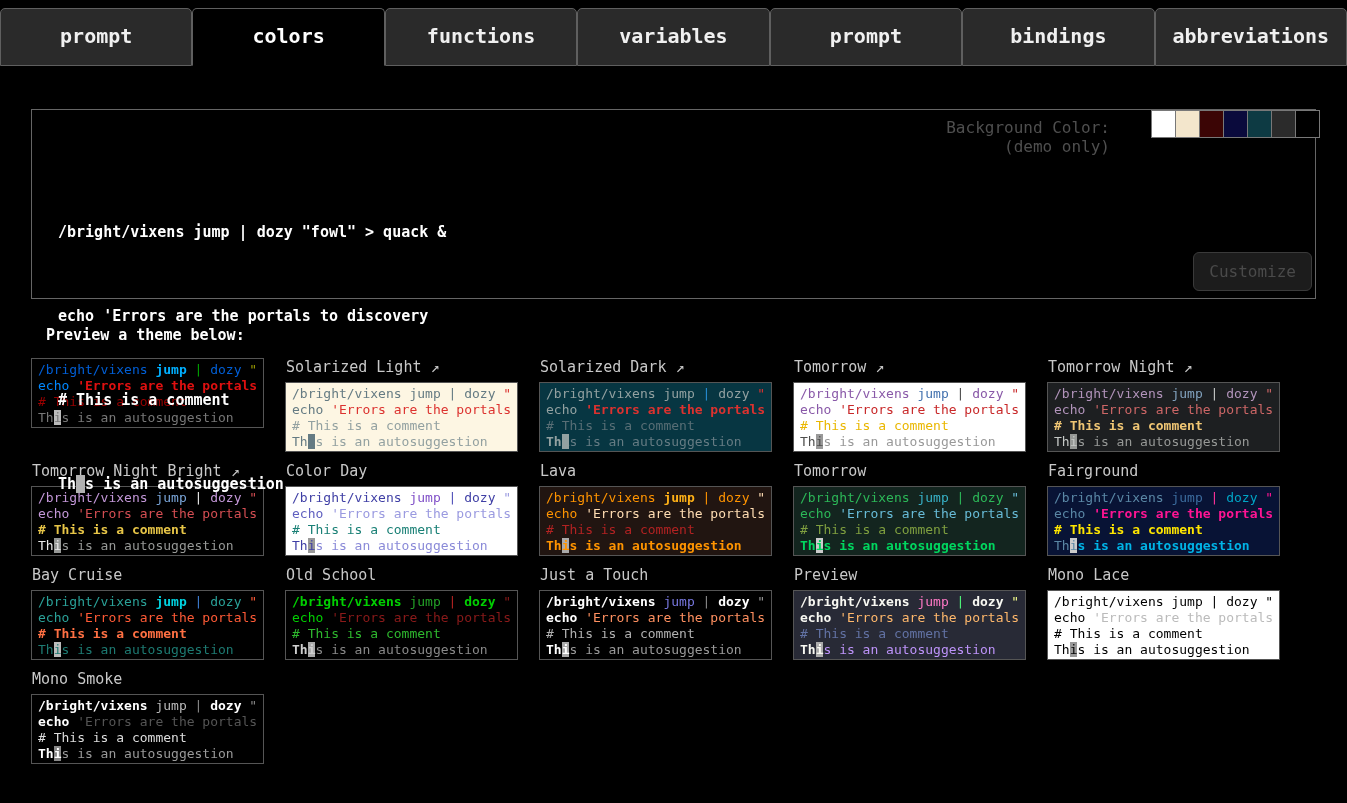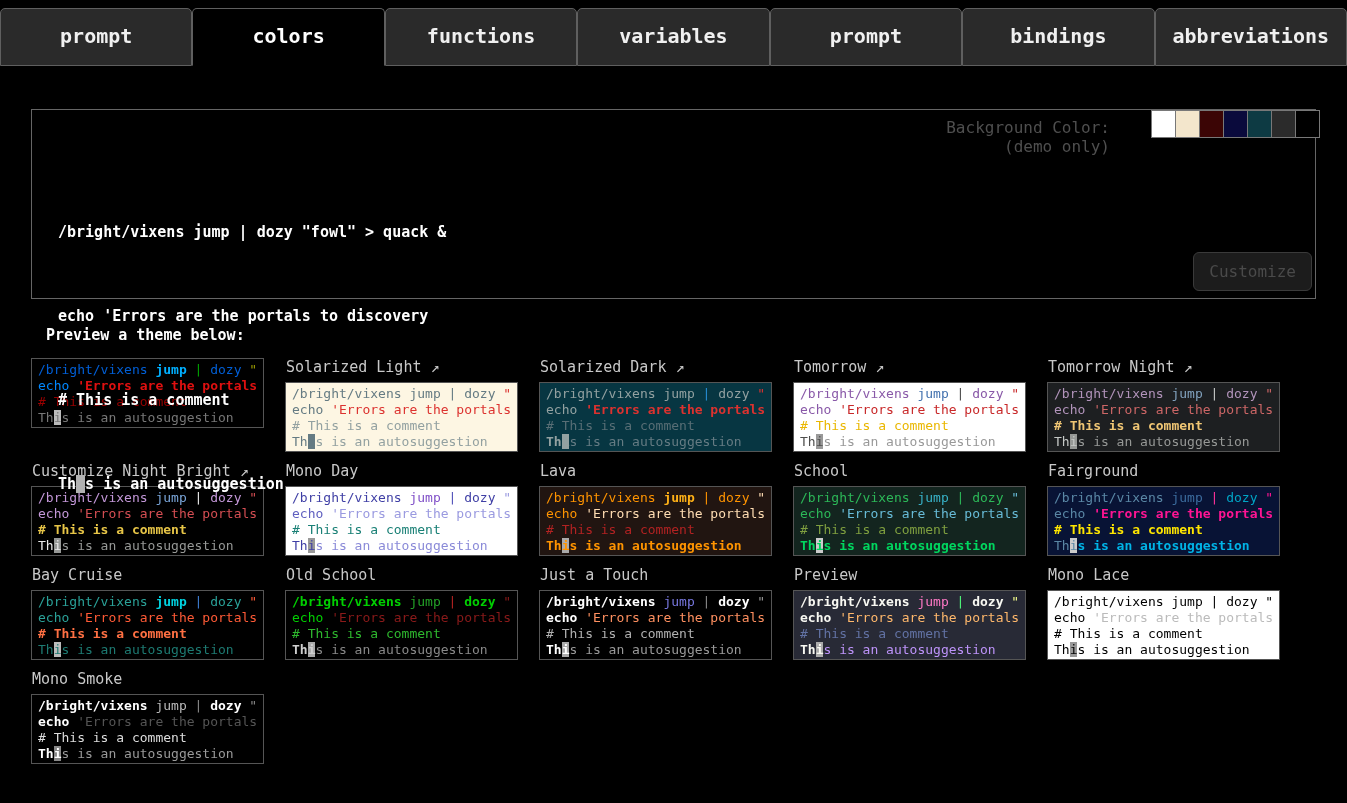--- a/index.html
+++ b/index.html
@@ -135,48 +135,48 @@
     <div>
       <div class="card-title">Tomorrow Night ↗</div>
       <div class="card-box" style="background: rgb(29, 31, 33);">
         <div class="pl"><span style="color: rgb(178, 148, 187);">/bright/vixens </span><span style="color: rgb(129, 162, 190);">jump</span><span style="color: rgb(197, 200, 198);"> | </span><span style="color: rgb(178, 148, 187);">dozy </span><span style="color: rgb(204, 102, 102);">"fowl" &gt; quack &amp;</span></div>
         <div class="pl"><span style="color: rgb(178, 148, 187);">echo </span><span style="color: rgb(204, 102, 102);">'Errors are the portals to discovery</span></div>
         <div class="pl"><span style="color: rgb(240, 198, 116); font-weight: bold;"># This is a comment</span></div>
         <div class="pl"><span style="color: rgb(197, 200, 198);">Th</span><span class="cur" style="color: rgb(197, 200, 198); background: rgb(150, 152, 150);">i</span><span style="color: rgb(150, 152, 150);">s is an autosuggestion</span></div>
       </div>
     </div>
     <div>
-      <div class="card-title">Customize Night Bright ↗</div>
+      <div class="card-title">Tomorrow Night Bright ↗</div>
       <div class="card-box" style="background: rgb(0, 0, 0);">
         <div class="pl"><span style="color: rgb(195, 151, 216);">/bright/vixens </span><span style="color: rgb(122, 166, 218);">jump</span><span style="color: rgb(234, 234, 234);"> | </span><span style="color: rgb(195, 151, 216);">dozy </span><span style="color: rgb(213, 78, 83);">"fowl" &gt; quack &amp;</span></div>
         <div class="pl"><span style="color: rgb(195, 151, 216);">echo </span><span style="color: rgb(213, 78, 83);">'Errors are the portals to discovery</span></div>
         <div class="pl"><span style="color: rgb(231, 197, 71); font-weight: bold;"># This is a comment</span></div>
         <div class="pl"><span style="color: rgb(234, 234, 234);">Th</span><span class="cur" style="color: rgb(234, 234, 234); background: rgb(150, 152, 150);">i</span><span style="color: rgb(150, 152, 150);">s is an autosuggestion</span></div>
       </div>
     </div>
     <div>
-      <div class="card-title">Mono Day</div>
+      <div class="card-title">Color Day</div>
       <div class="card-box" style="background: rgb(255, 255, 255);">
         <div class="pl"><span style="color: rgb(63, 63, 165);">/bright/vixens </span><span style="color: rgb(128, 80, 200);">jump</span><span style="color: rgb(80, 80, 184);"> | </span><span style="color: rgb(63, 63, 165);">dozy </span><span style="color: rgb(154, 154, 224);">"fowl" &gt; quack &amp;</span></div>
         <div class="pl"><span style="color: rgb(96, 96, 192);">echo </span><span style="color: rgb(154, 154, 224);">'Errors are the portals to discovery</span></div>
         <div class="pl"><span style="color: rgb(26, 128, 118);"># This is a comment</span></div>
         <div class="pl"><span style="color: rgb(63, 63, 165);">Th</span><span class="cur" style="color: rgb(63, 63, 165); background: rgb(153, 153, 153);">i</span><span style="color: rgb(138, 138, 216);">s is an autosuggestion</span></div>
       </div>
     </div>
     <div>
       <div class="card-title">Lava</div>
       <div class="card-box" style="background: rgb(33, 21, 17);">
         <div class="pl"><span style="color: rgb(255, 148, 0);">/bright/vixens </span><span style="color: rgb(255, 177, 23); font-weight: bold;">jump</span><span style="color: rgb(255, 148, 0);"> | </span><span style="color: rgb(255, 148, 0);">dozy </span><span style="color: rgb(255, 221, 179);">"fowl" &gt; quack &amp;</span></div>
         <div class="pl"><span style="color: rgb(255, 148, 0);">echo </span><span style="color: rgb(255, 221, 179);">'Errors are the portals to discovery</span></div>
         <div class="pl"><span style="color: rgb(178, 34, 34);"># This is a comment</span></div>
         <div class="pl"><span style="color: rgb(255, 148, 0); font-weight: bold;">Th</span><span class="cur" style="color: rgb(255, 148, 0); font-weight: bold; background: rgb(170, 170, 170);">i</span><span style="color: rgb(255, 148, 0); font-weight: bold;">s is an autosuggestion</span></div>
       </div>
     </div>
     <div>
-      <div class="card-title">School</div>
+      <div class="card-title">Tomorrow</div>
       <div class="card-box" style="background: rgb(19, 37, 31);">
         <div class="pl"><span style="color: rgb(44, 184, 88);">/bright/vixens </span><span style="color: rgb(56, 178, 200);">jump</span><span style="color: rgb(44, 184, 88);"> | </span><span style="color: rgb(44, 184, 88);">dozy </span><span style="color: rgb(104, 188, 216);">"fowl" &gt; quack &amp;</span></div>
         <div class="pl"><span style="color: rgb(44, 184, 88);">echo </span><span style="color: rgb(104, 188, 216);">'Errors are the portals to discovery</span></div>
         <div class="pl"><span style="color: rgb(127, 159, 63);"># This is a comment</span></div>
         <div class="pl"><span style="color: rgb(0, 215, 95); font-weight: bold;">Th</span><span class="cur" style="color: rgb(0, 215, 95); font-weight: bold; background: rgb(204, 204, 204);">i</span><span style="color: rgb(0, 215, 95); font-weight: bold;">s is an autosuggestion</span></div>
       </div>
     </div>
     <div>
       <div class="card-title">Fairground</div>
       <div class="card-box" style="background: rgb(8, 19, 53);">

